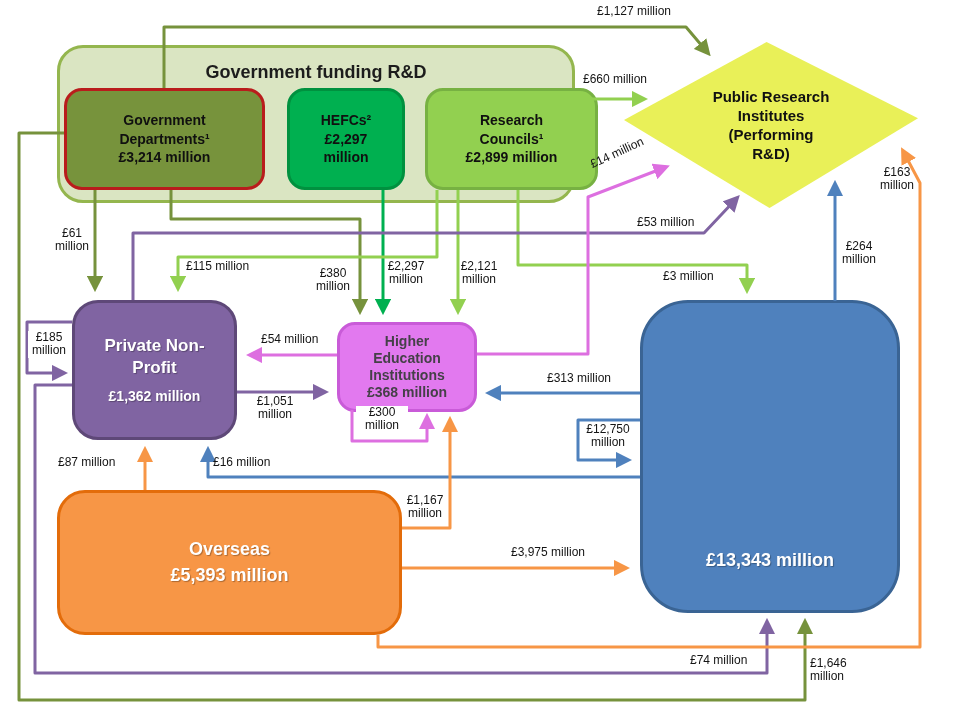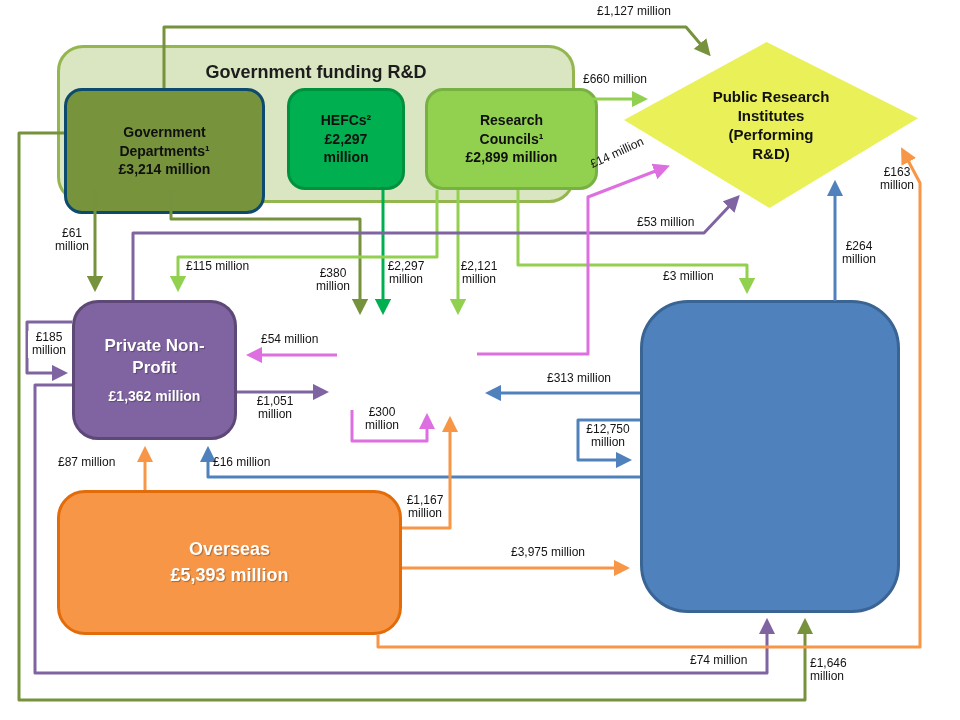--- a/index.html
+++ b/index.html
@@ -13,22 +13,22 @@
               white-space:nowrap;}
   .flow-label.wrap{white-space:normal;text-align:center;}
   .flow-label.bgw{background:#fff;}
   .flow-label.left{text-align:left;}
   .rot{transform:rotate(-25deg);transform-origin:left bottom;}
 
   
   #gov-container{left:57px;top:45px;width:518px;height:158px;background:#DAE5C2;
       border:3px solid #94B64E;border-radius:26px;z-index:1;justify-content:flex-start;}
   #gov-container .ttl{font-weight:bold;font-size:18px;color:#1c1c1c;margin-top:14px;}
-  #gov-departments{left:64px;top:88px;width:201px;height:126px;background:#77933C;
-      border:3px solid #0c4a6e;border-radius:18px;z-index:2;color:#101010;font-weight:bold;font-size:14px;line-height:1.35;}
+  #gov-departments{left:64px;top:88px;width:201px;height:102px;background:#77933C;
+      border:3px solid #b91c1c;border-radius:18px;z-index:2;color:#101010;font-weight:bold;font-size:14px;line-height:1.35;}
   #gov-departments .nm{width:160px;}
   #hefcs{left:287px;top:88px;width:118px;height:102px;background:#00B050;
       border:3px solid #00913F;border-radius:18px;z-index:2;color:#101010;font-weight:bold;font-size:14px;line-height:1.35;}
   #hefcs .amt{width:78px;}
   #research-councils{left:425px;top:88px;width:173px;height:102px;background:#92D050;
       border:3px solid #77B142;border-radius:18px;z-index:2;color:#101010;font-weight:bold;font-size:14px;line-height:1.35;}
   #research-councils .nm{width:100px;}
 
   #pri-diamond{left:624px;top:42px;width:294px;height:166px;background:#E9F058;
       clip-path:polygon(48.5% 0%,100% 46%,49.5% 100%,0% 47%);z-index:2;
@@ -72,21 +72,26 @@
     <div class="nm">Research Councils¹</div>
     <div class="amt">£2,899 million</div>
   </div>
   <div class="node" id="pri-diamond">
     <div class="nm">Public Research Institutes (Performing R&amp;D)</div>
   </div>
   <div class="node" id="private-non-profit">
     <div class="nm">Private Non-Profit</div>
     <div class="amt">£1,362 million</div>
   </div>
+  <div class="node" id="higher-education">
+    <div class="nm">Higher Education Institutions</div>
+    <div class="amt">£368 million</div>
+  </div>
   <div class="node" id="business">
+    <div class="amt">£13,343 million</div>
   </div>
   <div class="node" id="overseas">
     <div class="nm">Overseas</div>
     <div class="amt">£5,393 million</div>
   </div>
 
   <svg class="flows" width="960" height="720" viewBox="0 0 960 720">
     <defs>
       <marker id="ah-olive" viewBox="0 0 6 6" markerWidth="5.5" markerHeight="5.5" refX="4.5" refY="3" orient="auto">
           <path d="M0,0L6,3L0,6z" fill="#76923C"></path>

